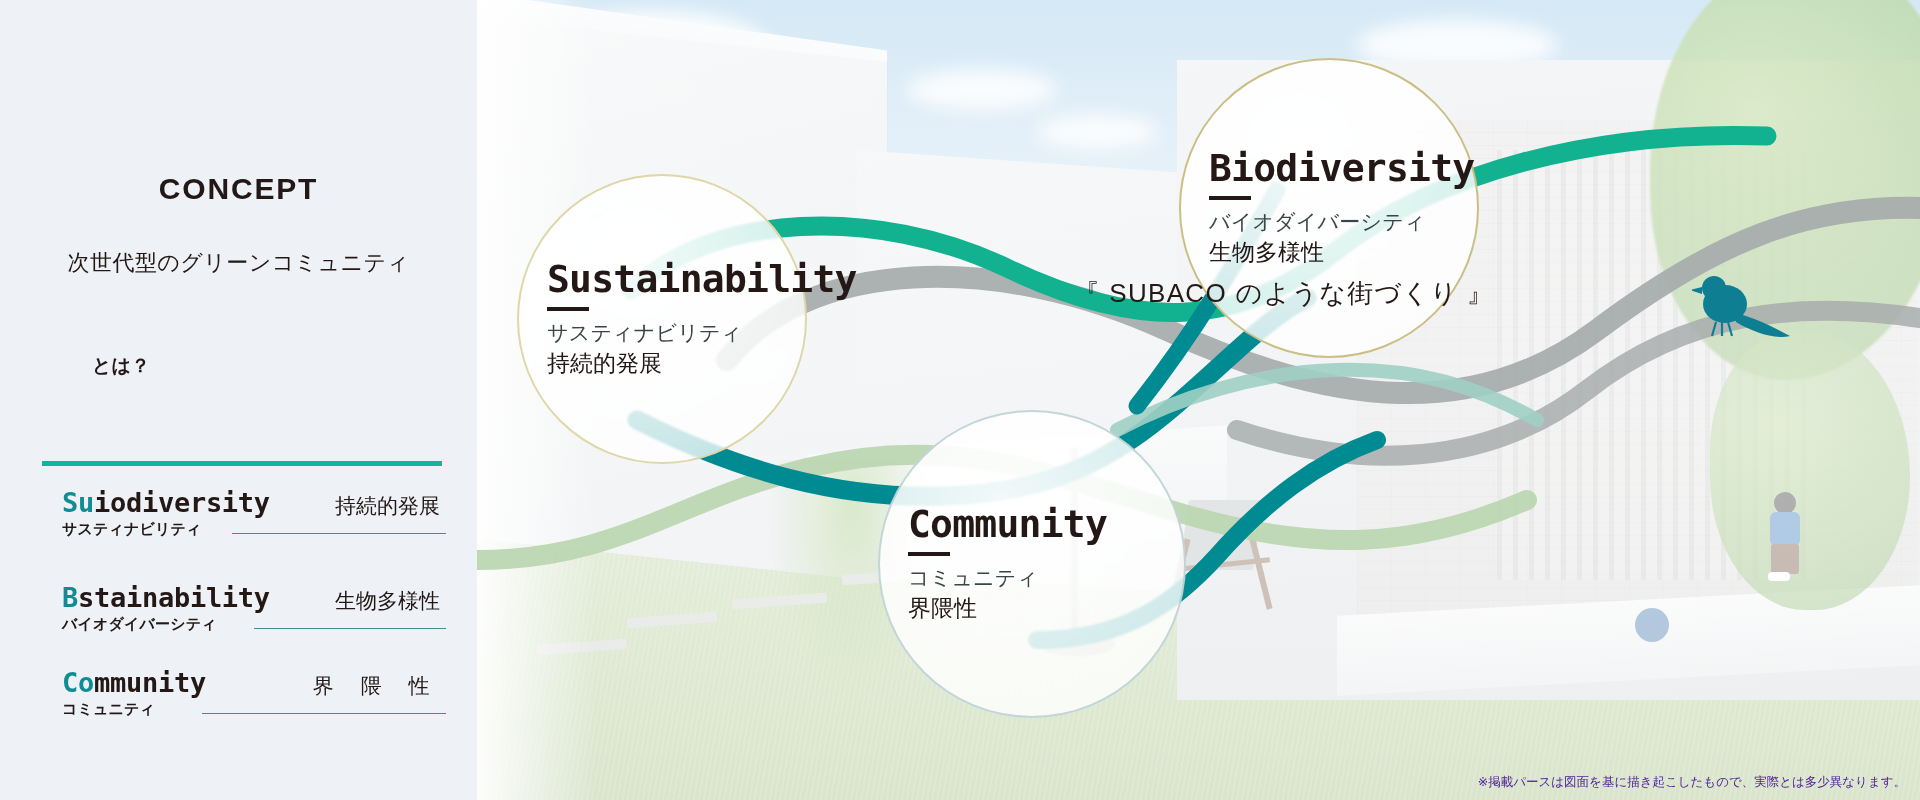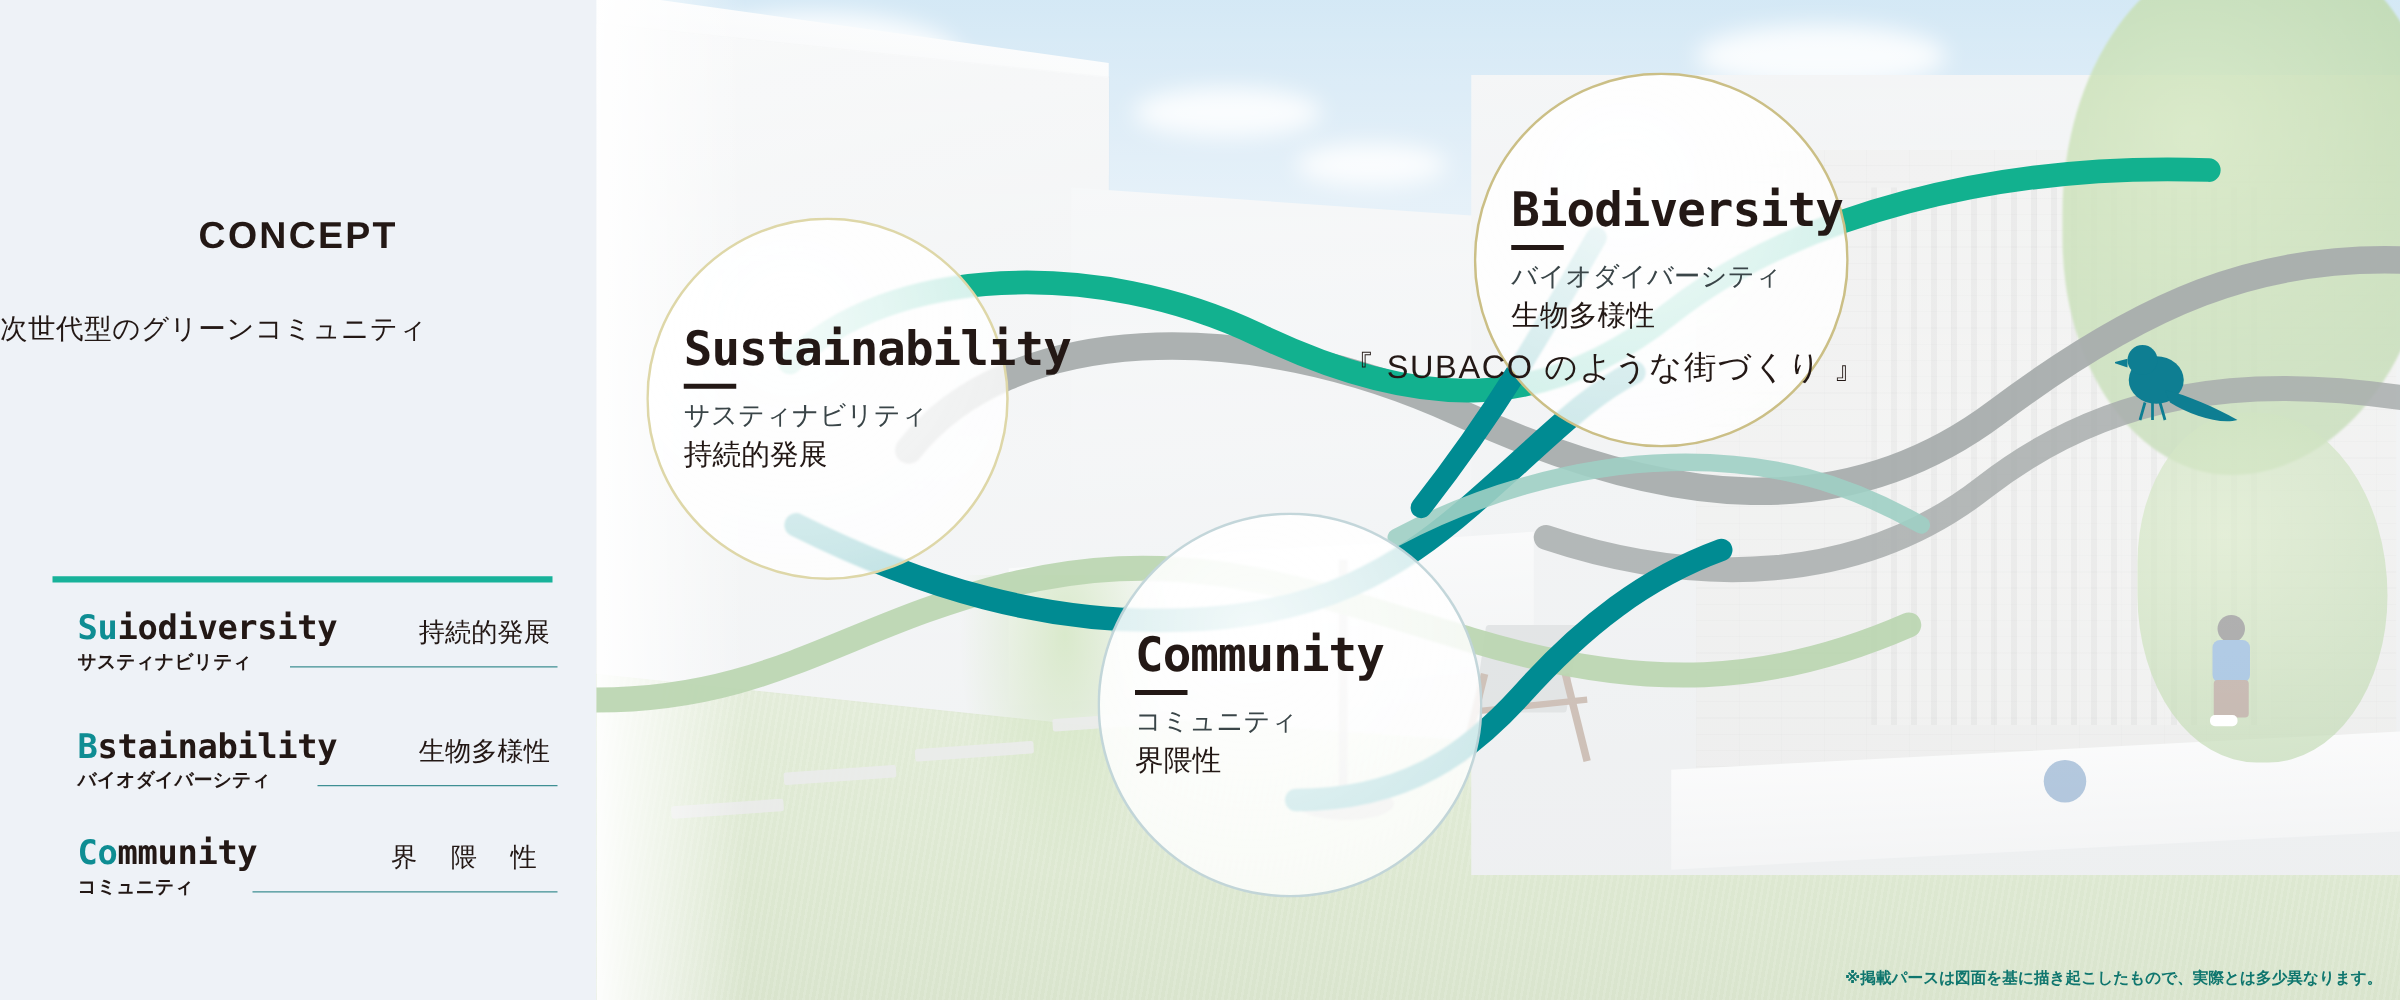--- a/index.html
+++ b/index.html
@@ -11,21 +11,21 @@
   
   #left-panel{
     position:absolute; left:0; top:0; width:559px; height:800px;
     background:#eef2f7;
   }
   #concept-title{
     position:absolute; left:0; top:172px; width:477px; text-align:center;
     font-size:30px; font-weight:700; color:#231815; letter-spacing:.06em;
   }
   #concept-sub{
-    position:absolute; left:0; top:248px; width:477px; 
+    position:absolute; left:0; top:248px; width:477px; text-align:center;
     font-size:22px; color:#231815; letter-spacing:.02em; font-weight:400;
   }
   #lead-block{
     position:absolute; left:82px; top:352px; width:400px;
     font-size:19px; font-weight:700; color:#231815; line-height:1.52;
   }
   #lead-block div{ white-space:nowrap; }
   #lead-l2,#lead-l3{ padding-left:10px; }
 
   #divider{
@@ -203,35 +203,36 @@
   .circ .jp{ font-size:23px; color:#231815; padding-left:28px; line-height:1.34; font-weight:500; }
 
   #center-tagline{
     position:absolute; left:337px; top:276px; width:680px;
     text-align:right; font-size:26px; color:#231815; letter-spacing:.05em;
     font-weight:400; white-space:nowrap;
   }
 
   #disclaimer{
     position:absolute; right:14px; bottom:9px;
-    font-size:12.5px; color:#0f766e; font-weight:700; letter-spacing:0;
+    font-size:12.5px; color:#4c1d95; font-weight:400; letter-spacing:0;
     white-space:nowrap;
   }
 </style>
 </head>
 <body>
 
 <div id="stage">
 
   <div id="left-panel">
 
     <div id="concept-title">CONCEPT</div>
     <div id="concept-sub">次世代型のグリーンコミュニティ</div>
 
     <div id="lead-block">
+      <div id="lead-l2">とは？</div>
     </div>
 
     <div id="divider"></div>
 
     <div class="legend-item" style="top:487px">
       <div class="legend-row">
         <div class="legend-en"><span class="hl">Su</span><span>iodiversity</span></div>
         <div class="legend-jp-big">持続的発展</div>
       </div>
       <div class="legend-kana">サスティナビリティ</div>

